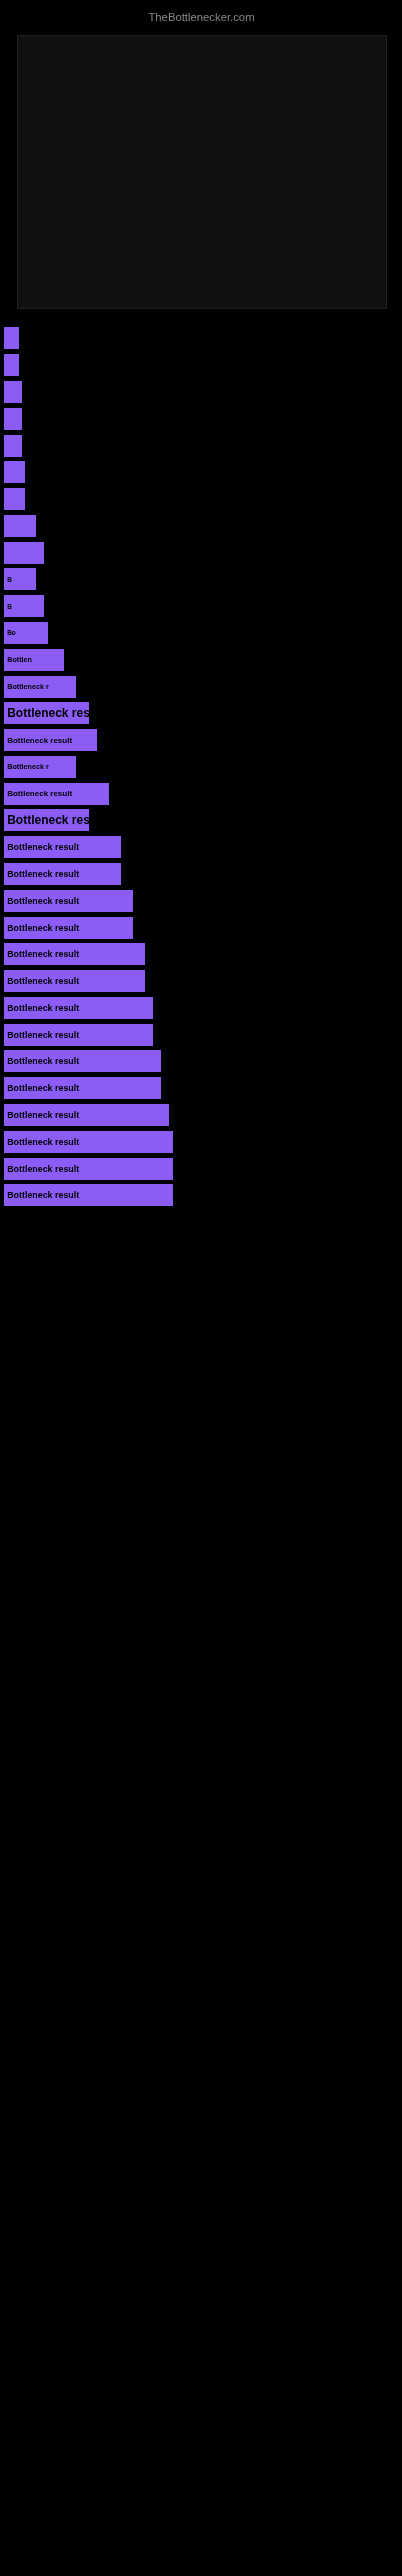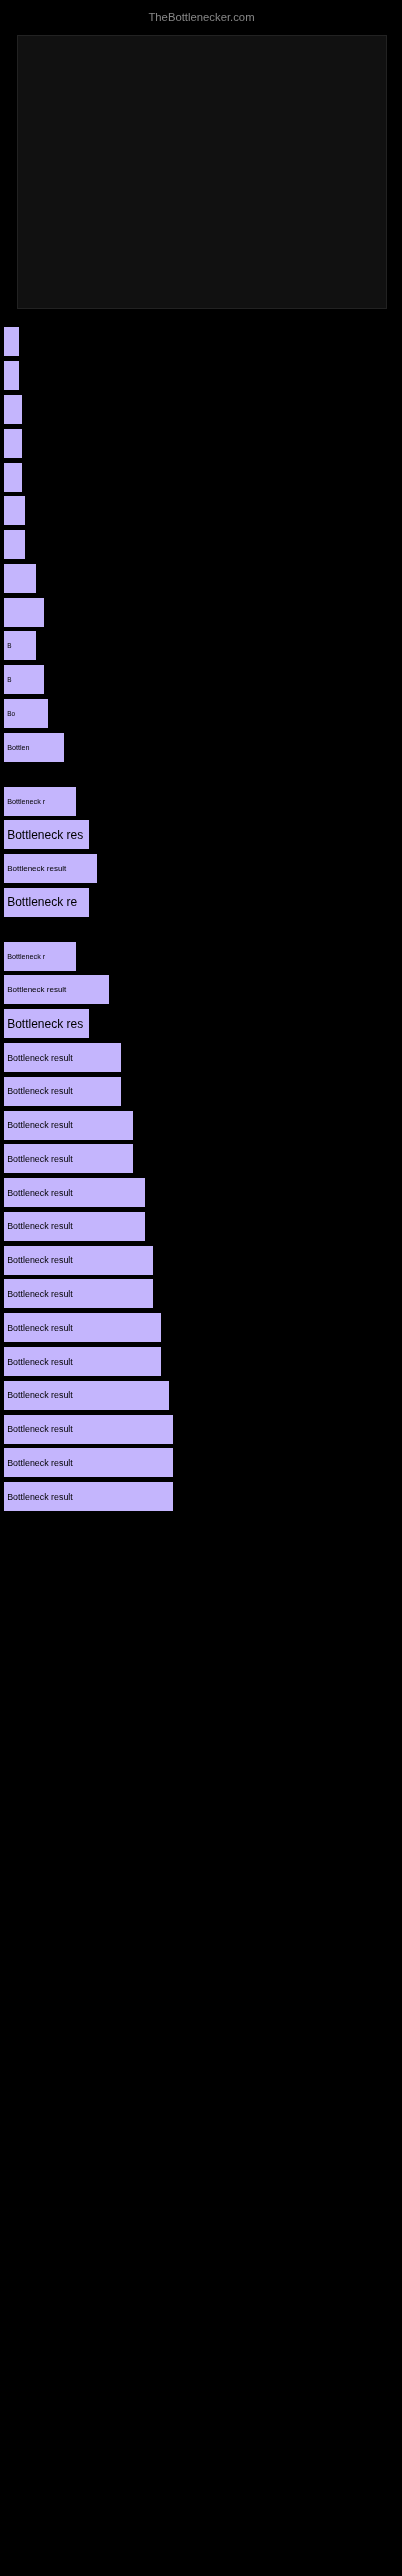--- a/index.html
+++ b/index.html
@@ -32,40 +32,40 @@
     }
 
     .items-container {
       padding: 8px 0;
       display: flex;
       flex-direction: column;
       gap: 0px;
     }
 
     .result-bar {
-      background-color: #c4b5fd;
+      background-color: #8b5cf6;
       color: #000000;
       font-size: 8px;
-      font-weight: normal;
+      font-weight: bold;
       padding: 1.6px 3.2px;
       white-space: nowrap;
       overflow: hidden;
       display: flex;
       align-items: center;
-      height: 29px;
+      height: 22px;
     }
 
     .result-bar.tiny1 { width: 14.5px; font-size: 0px; }
     .result-bar.tiny2 { width: 17.7px; font-size: 0px; }
     .result-bar.tiny3 { width: 21px; font-size: 0px; }
     .result-bar.small1 { width: 32px; font-size: 6.4px; }
     .result-bar.small2 { width: 40px; font-size: 6.4px; }
     .result-bar.small3 { width: 44px; font-size: 6.4px; }
     .result-bar.medium1 { width: 60px; font-size: 7.2px; }
-    .result-bar.medium2 { width: 72px; font-size: 7.2px; margin-top: 20px; }
+    .result-bar.medium2 { width: 72px; font-size: 7.2px; }
     .result-bar.medium3 { width: 85px; font-size: 12px; }
     .result-bar.medium4 { width: 93px; font-size: 8px; }
     .result-bar.large1 { width: 105px; font-size: 8px; }
     .result-bar.large2 { width: 117px; font-size: 8.9px; }
     .result-bar.large3 { width: 129px; font-size: 8.9px; }
     .result-bar.large4 { width: 141px; font-size: 8.9px; }
     .result-bar.xlarge1 { width: 149px; font-size: 8.9px; }
     .result-bar.xlarge2 { width: 157px; font-size: 8.9px; }
     .result-bar.xlarge3 { width: 165px; font-size: 8.9px; }
     .result-bar.xlarge4 { width: 169px; font-size: 8.9px; }
@@ -126,23 +126,20 @@
     <div class="item-row">
       <div class="result-bar medium2">Bottleneck r</div>
     </div>
     <div class="item-row">
       <div class="result-bar medium3">Bottleneck res</div>
     </div>
     <div class="item-row">
       <div class="result-bar medium4">Bottleneck result</div>
     </div>
     <div class="item-row">
-      <div class="result-bar medium3">Bottleneck re</div>
-    </div>
-    <div class="item-row">
       <div class="result-bar medium2">Bottleneck r</div>
     </div>
     <div class="item-row">
       <div class="result-bar large1">Bottleneck result</div>
     </div>
     <div class="item-row">
       <div class="result-bar medium3">Bottleneck res</div>
     </div>
     <div class="item-row">
       <div class="result-bar large2">Bottleneck result</div>

